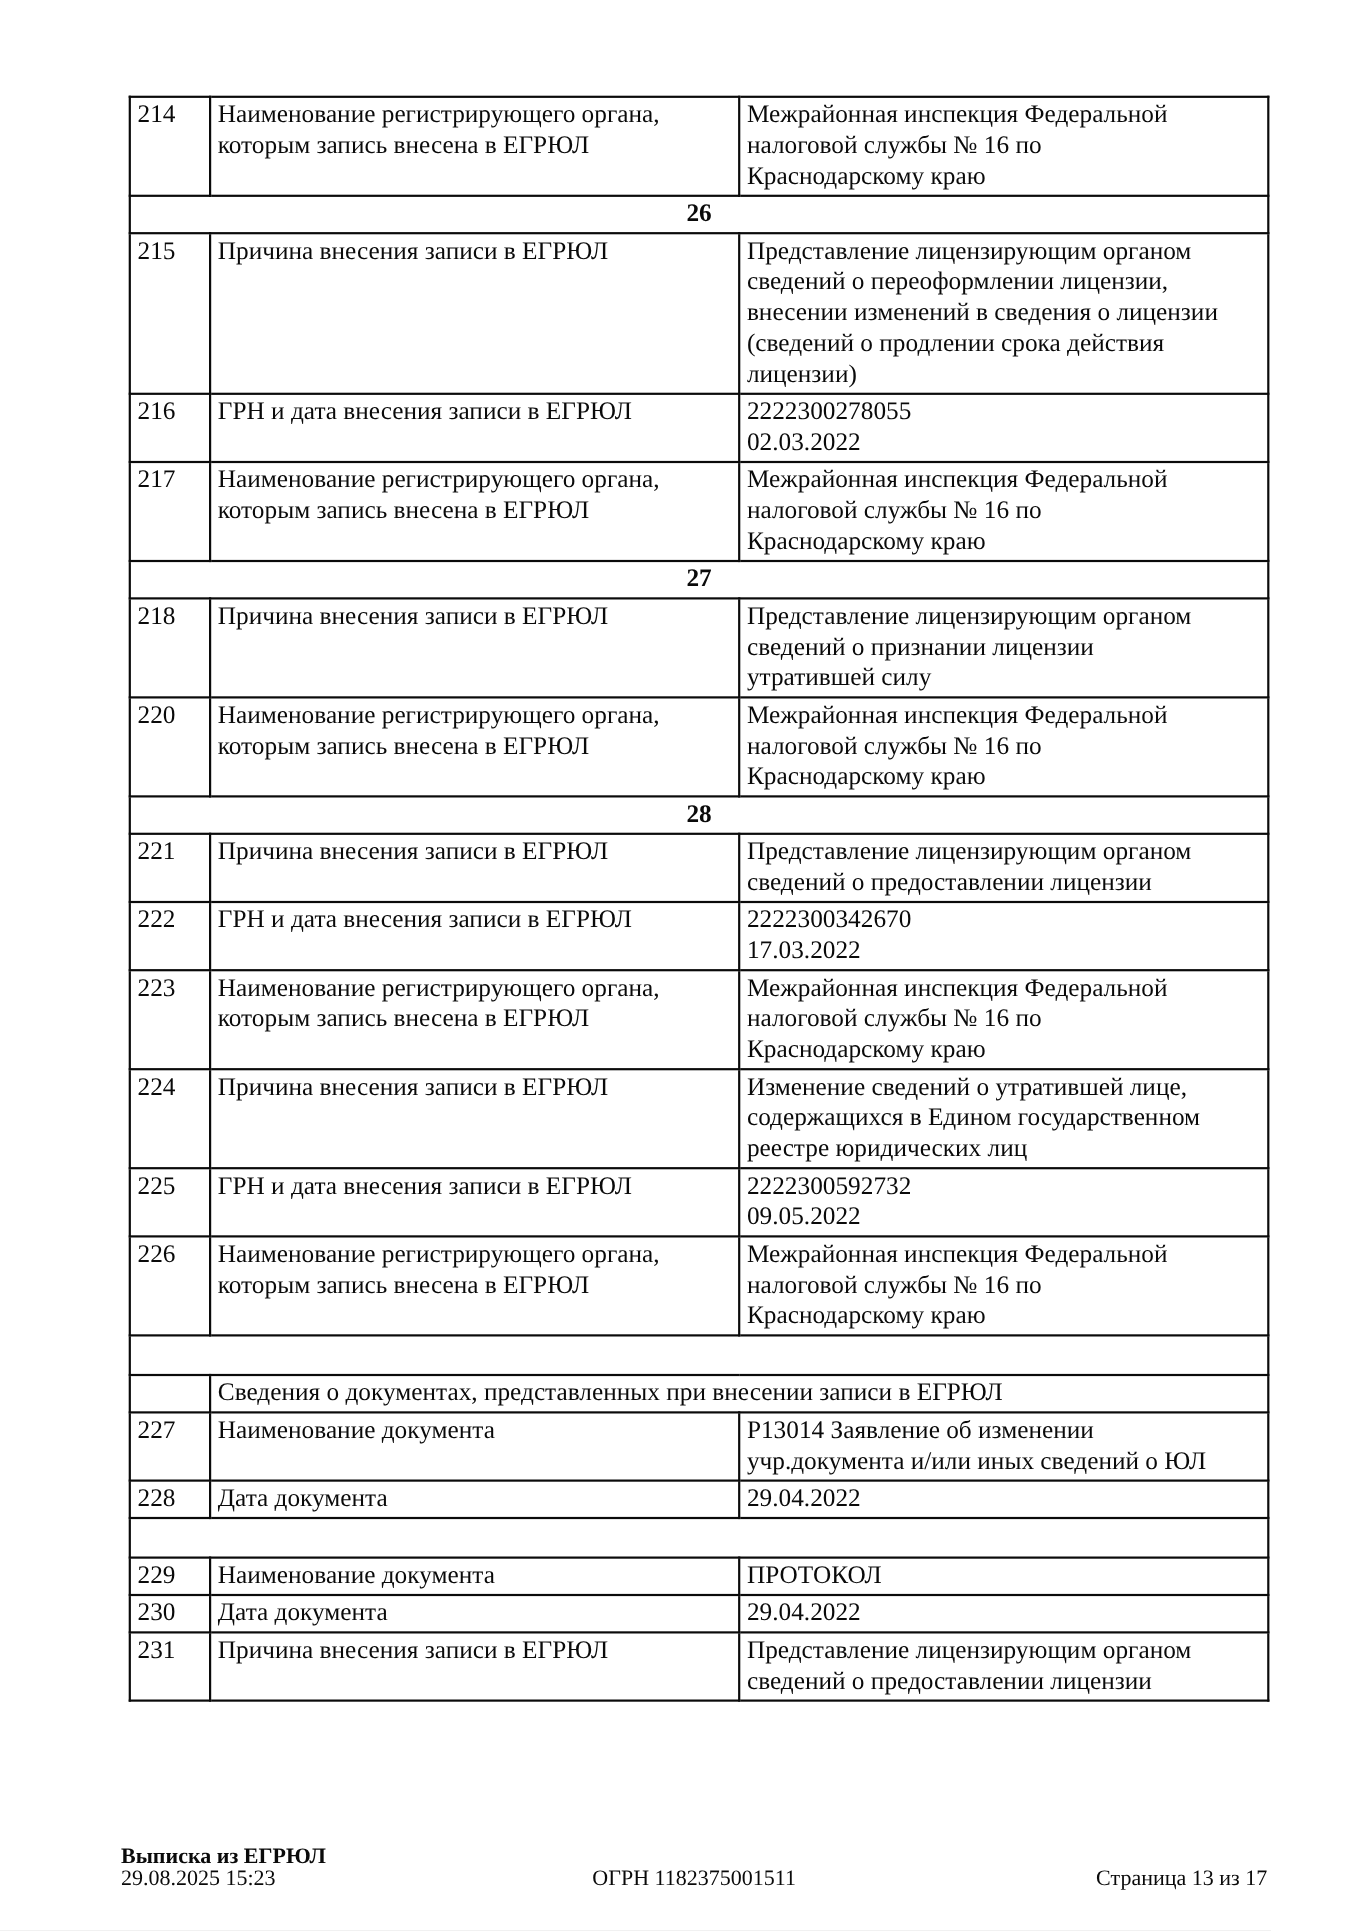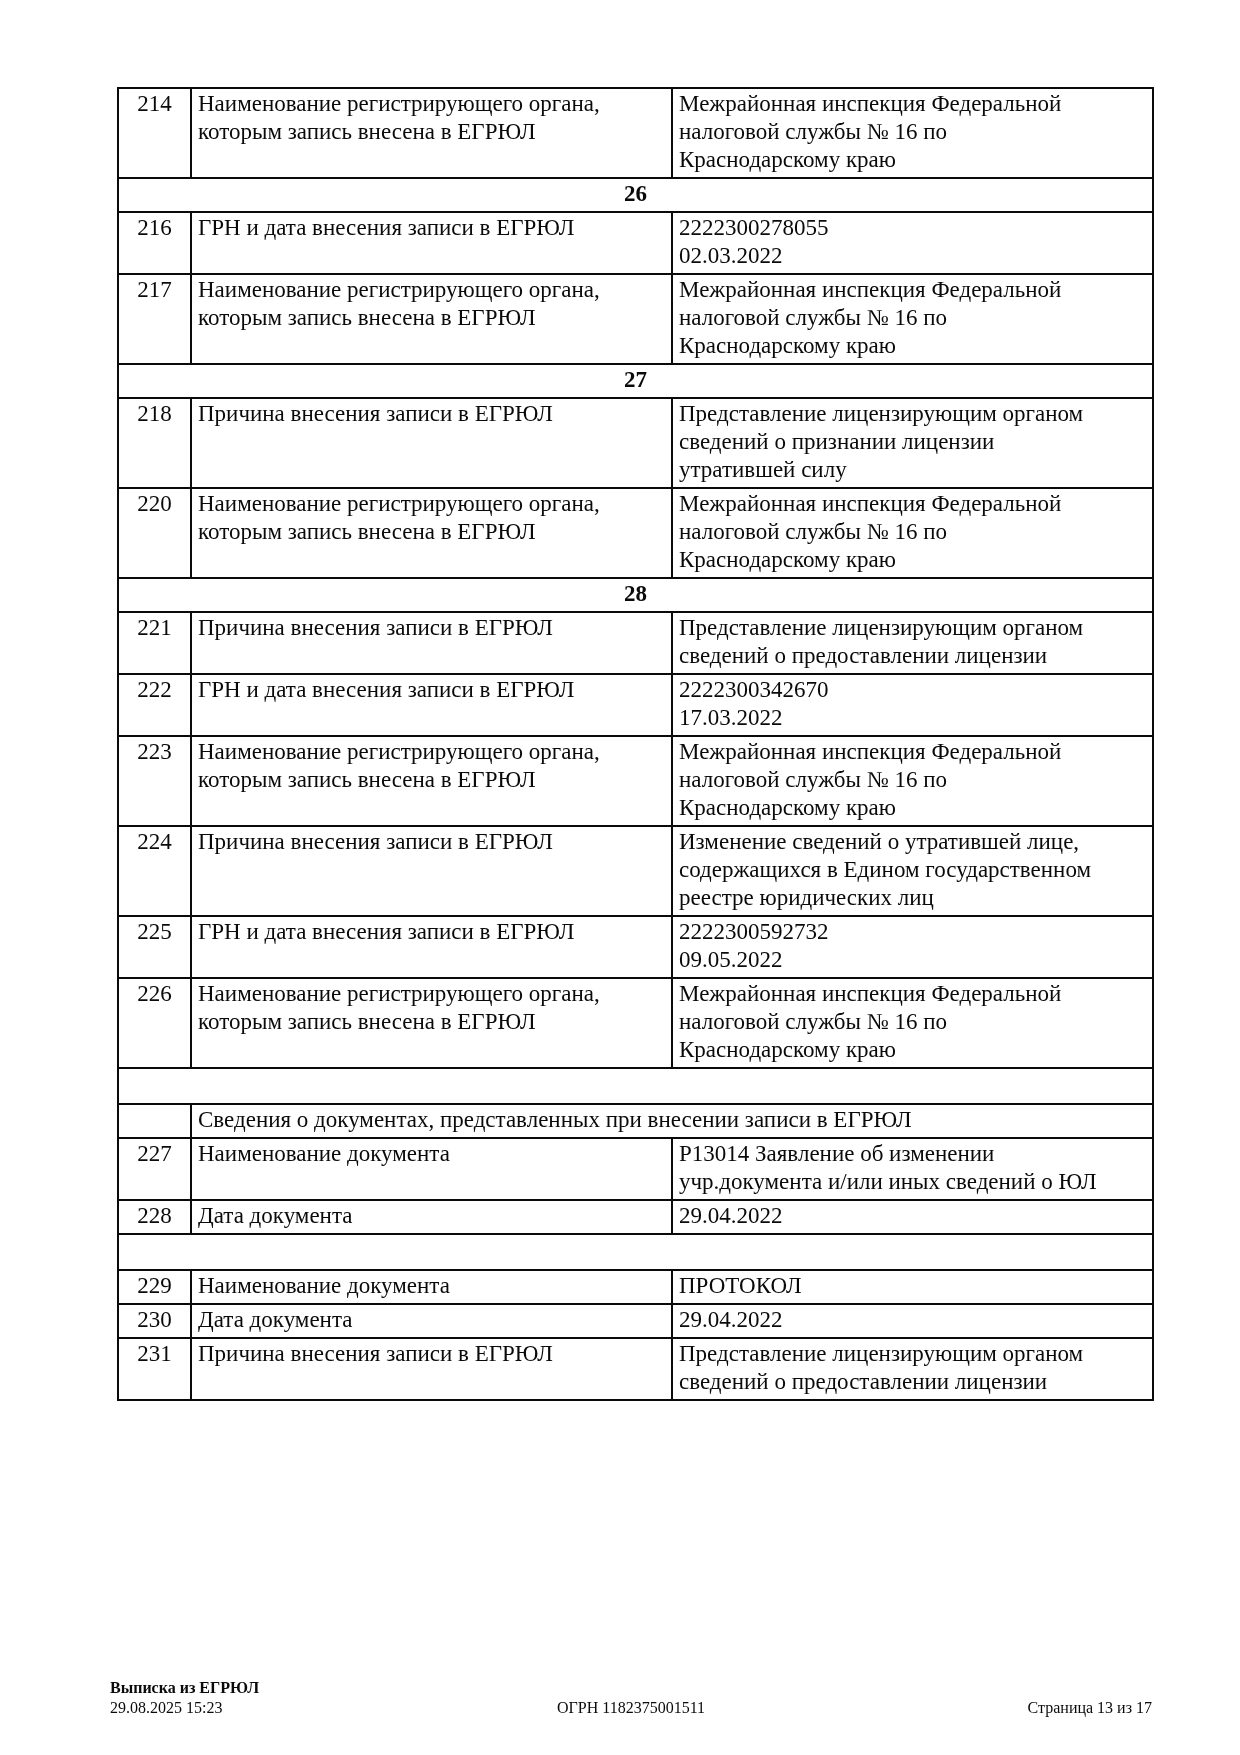--- a/index.html
+++ b/index.html
@@ -19,21 +19,20 @@
     table-layout:fixed;
   }
   table.egrul td{
     border:2px solid #0a0a0a;
     vertical-align:top;
     font-size:23px;
     line-height:28px;
     padding:1px 6px 3px 6px;
   }
   td.c-num{
-    text-align:center;
     padding:1px 2px 3px 2px;
   }
   .pre{white-space:pre-line;}
   td.section-cell{
     text-align:center;
     font-weight:bold;
     font-size:24px;
     line-height:30px;
     padding:1px 0 3px 0;
     margin-left:28px;
@@ -42,21 +41,21 @@
     height:30px;
     padding:0;
   }
   td.subheader-cell{
     padding:1px 6px 3px 6px;
   }
   .footer{
     position:absolute;
     left:110px;top:1676px;
     width:1042px;height:42px;
-    font-size:16px;
+    font-size:20px;
     line-height:20px;
   }
   .footer-left{position:absolute;left:0;bottom:0;}
   .footer-title{font-weight:bold;}
   .footer-center{position:absolute;left:50%;bottom:0;transform:translateX(-50%);white-space:nowrap;}
   .footer-right{position:absolute;right:0;bottom:0;white-space:nowrap;}
 </style>
 </head>
 <body>
 
@@ -72,20 +71,29 @@
         <tr>
           <td class="c-num">214</td>
           <td class="pre">Наименование регистрирующего органа,
 которым запись внесена в ЕГРЮЛ</td>
           <td class="pre">Межрайонная инспекция Федеральной
 налоговой службы № 16 по
 Краснодарскому краю</td>
         </tr>
         <tr>
           <td class="section-cell" colspan="3">26</td>
+        </tr>
+        <tr>
+          <td class="c-num">215</td>
+          <td class="pre">Причина внесения записи в ЕГРЮЛ</td>
+          <td class="pre">Представление лицензирующим органом
+сведений о переоформлении лицензии,
+внесении изменений в сведения о лицензии
+(сведений о продлении срока действия
+лицензии)</td>
         </tr>
         <tr>
           <td class="c-num">216</td>
           <td class="pre">ГРН и дата внесения записи в ЕГРЮЛ</td>
           <td class="pre">2222300278055
 02.03.2022</td>
         </tr>
         <tr>
           <td class="c-num">217</td>
           <td class="pre">Наименование регистрирующего органа,

